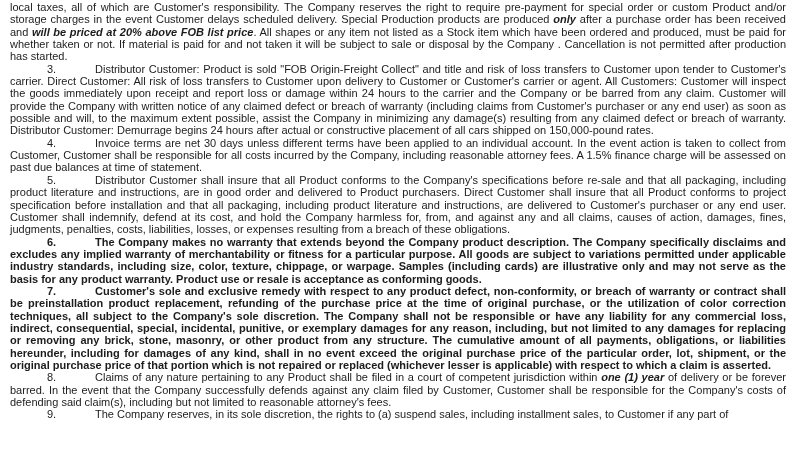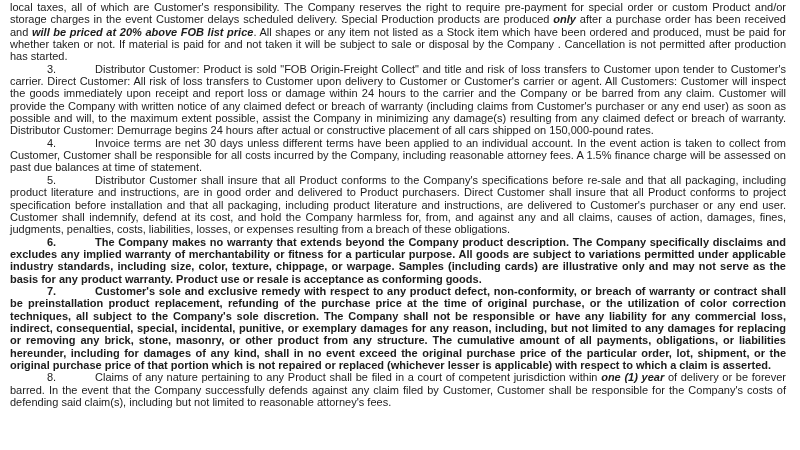--- a/index.html
+++ b/index.html
@@ -46,13 +46,14 @@
 <body>
 
 <div class="doc-page">
     <p class="cont"><span>local taxes, all of which are Customer's responsibility. The Company reserves the right to require pre-payment for special order or custom Product and/or storage charges in the event Customer delays scheduled delivery. Special Production products are produced </span><span class="b">only</span><span> after a purchase order has been received and </span><span class="b">will be priced at 20% above FOB list price</span><span>. All shapes or any item not listed as a Stock item which have been ordered and produced, must be paid for whether taken or not. If material is paid for and not taken it will be subject to sale or disposal by the Company . Cancellation is not permitted after production has started.</span></p>
     <p><span class="num">3.</span><span>Distributor Customer: Product is sold "FOB Origin-Freight Collect" and title and risk of loss transfers to Customer upon tender to Customer's carrier. Direct Customer: All risk of loss transfers to Customer upon delivery to Customer or Customer's carrier or agent. All Customers: Customer will inspect the goods immediately upon receipt and report loss or damage within 24 hours to the carrier and the Company or be barred from any claim. Customer will provide the Company with written notice of any claimed defect or breach of warranty (including claims from Customer's purchaser or any end user) as soon as possible and will, to the maximum extent possible, assist the Company in minimizing any damage(s) resulting from any claimed defect or breach of warranty. Distributor Customer: Demurrage begins 24 hours after actual or constructive placement of all cars shipped on 150,000-pound rates.</span></p>
     <p><span class="num">4.</span><span>Invoice terms are net 30 days unless different terms have been applied to an individual account. In the event action is taken to collect from Customer, Customer shall be responsible for all costs incurred by the Company, including reasonable attorney fees. A 1.5% finance charge will be assessed on past due balances at time of statement.</span></p>
     <p><span class="num">5.</span><span>Distributor Customer shall insure that all Product conforms to the Company's specifications before re-sale and that all packaging, including product literature and instructions, are in good order and delivered to Product purchasers. Direct Customer shall insure that all Product conforms to project specification before installation and that all packaging, including product literature and instructions, are delivered to Customer's purchaser or any end user. Customer shall indemnify, defend at its cost, and hold the Company harmless for, from, and against any and all claims, causes of action, damages, fines, judgments, penalties, costs, liabilities, losses, or expenses resulting from a breach of these obligations.</span></p>
     <p class="em-para"><span class="num">6.</span><span>The Company makes no warranty that extends beyond the Company product description. The Company specifically disclaims and excludes any implied warranty of merchantability or fitness for a particular purpose. All goods are subject to variations permitted under applicable industry standards, including size, color, texture, chippage, or warpage. Samples (including cards) are illustrative only and may not serve as the basis for any product warranty. Product use or resale is acceptance as conforming goods.</span></p>
     <p class="em-para"><span class="num">7.</span><span>Customer's sole and exclusive remedy with respect to any product defect, non-conformity, or breach of warranty or contract shall be preinstallation product replacement, refunding of the purchase price at the time of original purchase, or the utilization of color correction techniques, all subject to the Company's sole discretion. The Company shall not be responsible or have any liability for any commercial loss, indirect, consequential, special, incidental, punitive, or exemplary damages for any reason, including, but not limited to any damages for replacing or removing any brick, stone, masonry, or other product from any structure. The cumulative amount of all payments, obligations, or liabilities hereunder, including for damages of any kind, shall in no event exceed the original purchase price of the particular order, lot, shipment, or the original purchase price of that portion which is not repaired or replaced (whichever lesser is applicable) with respect to which a claim is asserted.</span></p>
     <p><span class="num">8.</span><span>Claims of any nature pertaining to any Product shall be filed in a court of competent jurisdiction within </span><span class="b">one (1) year</span><span> of delivery or be forever barred. In the event that the Company successfully defends against any claim filed by Customer, Customer shall be responsible for the Company's costs of defending said claim(s), including but not limited to reasonable attorney's fees.</span></p>
+    <p><span class="num">9.</span><span>The Company reserves, in its sole discretion, the rights to (a) suspend sales, including installment sales, to Customer if any part of</span></p>
   </div>
 
 </body></html>

